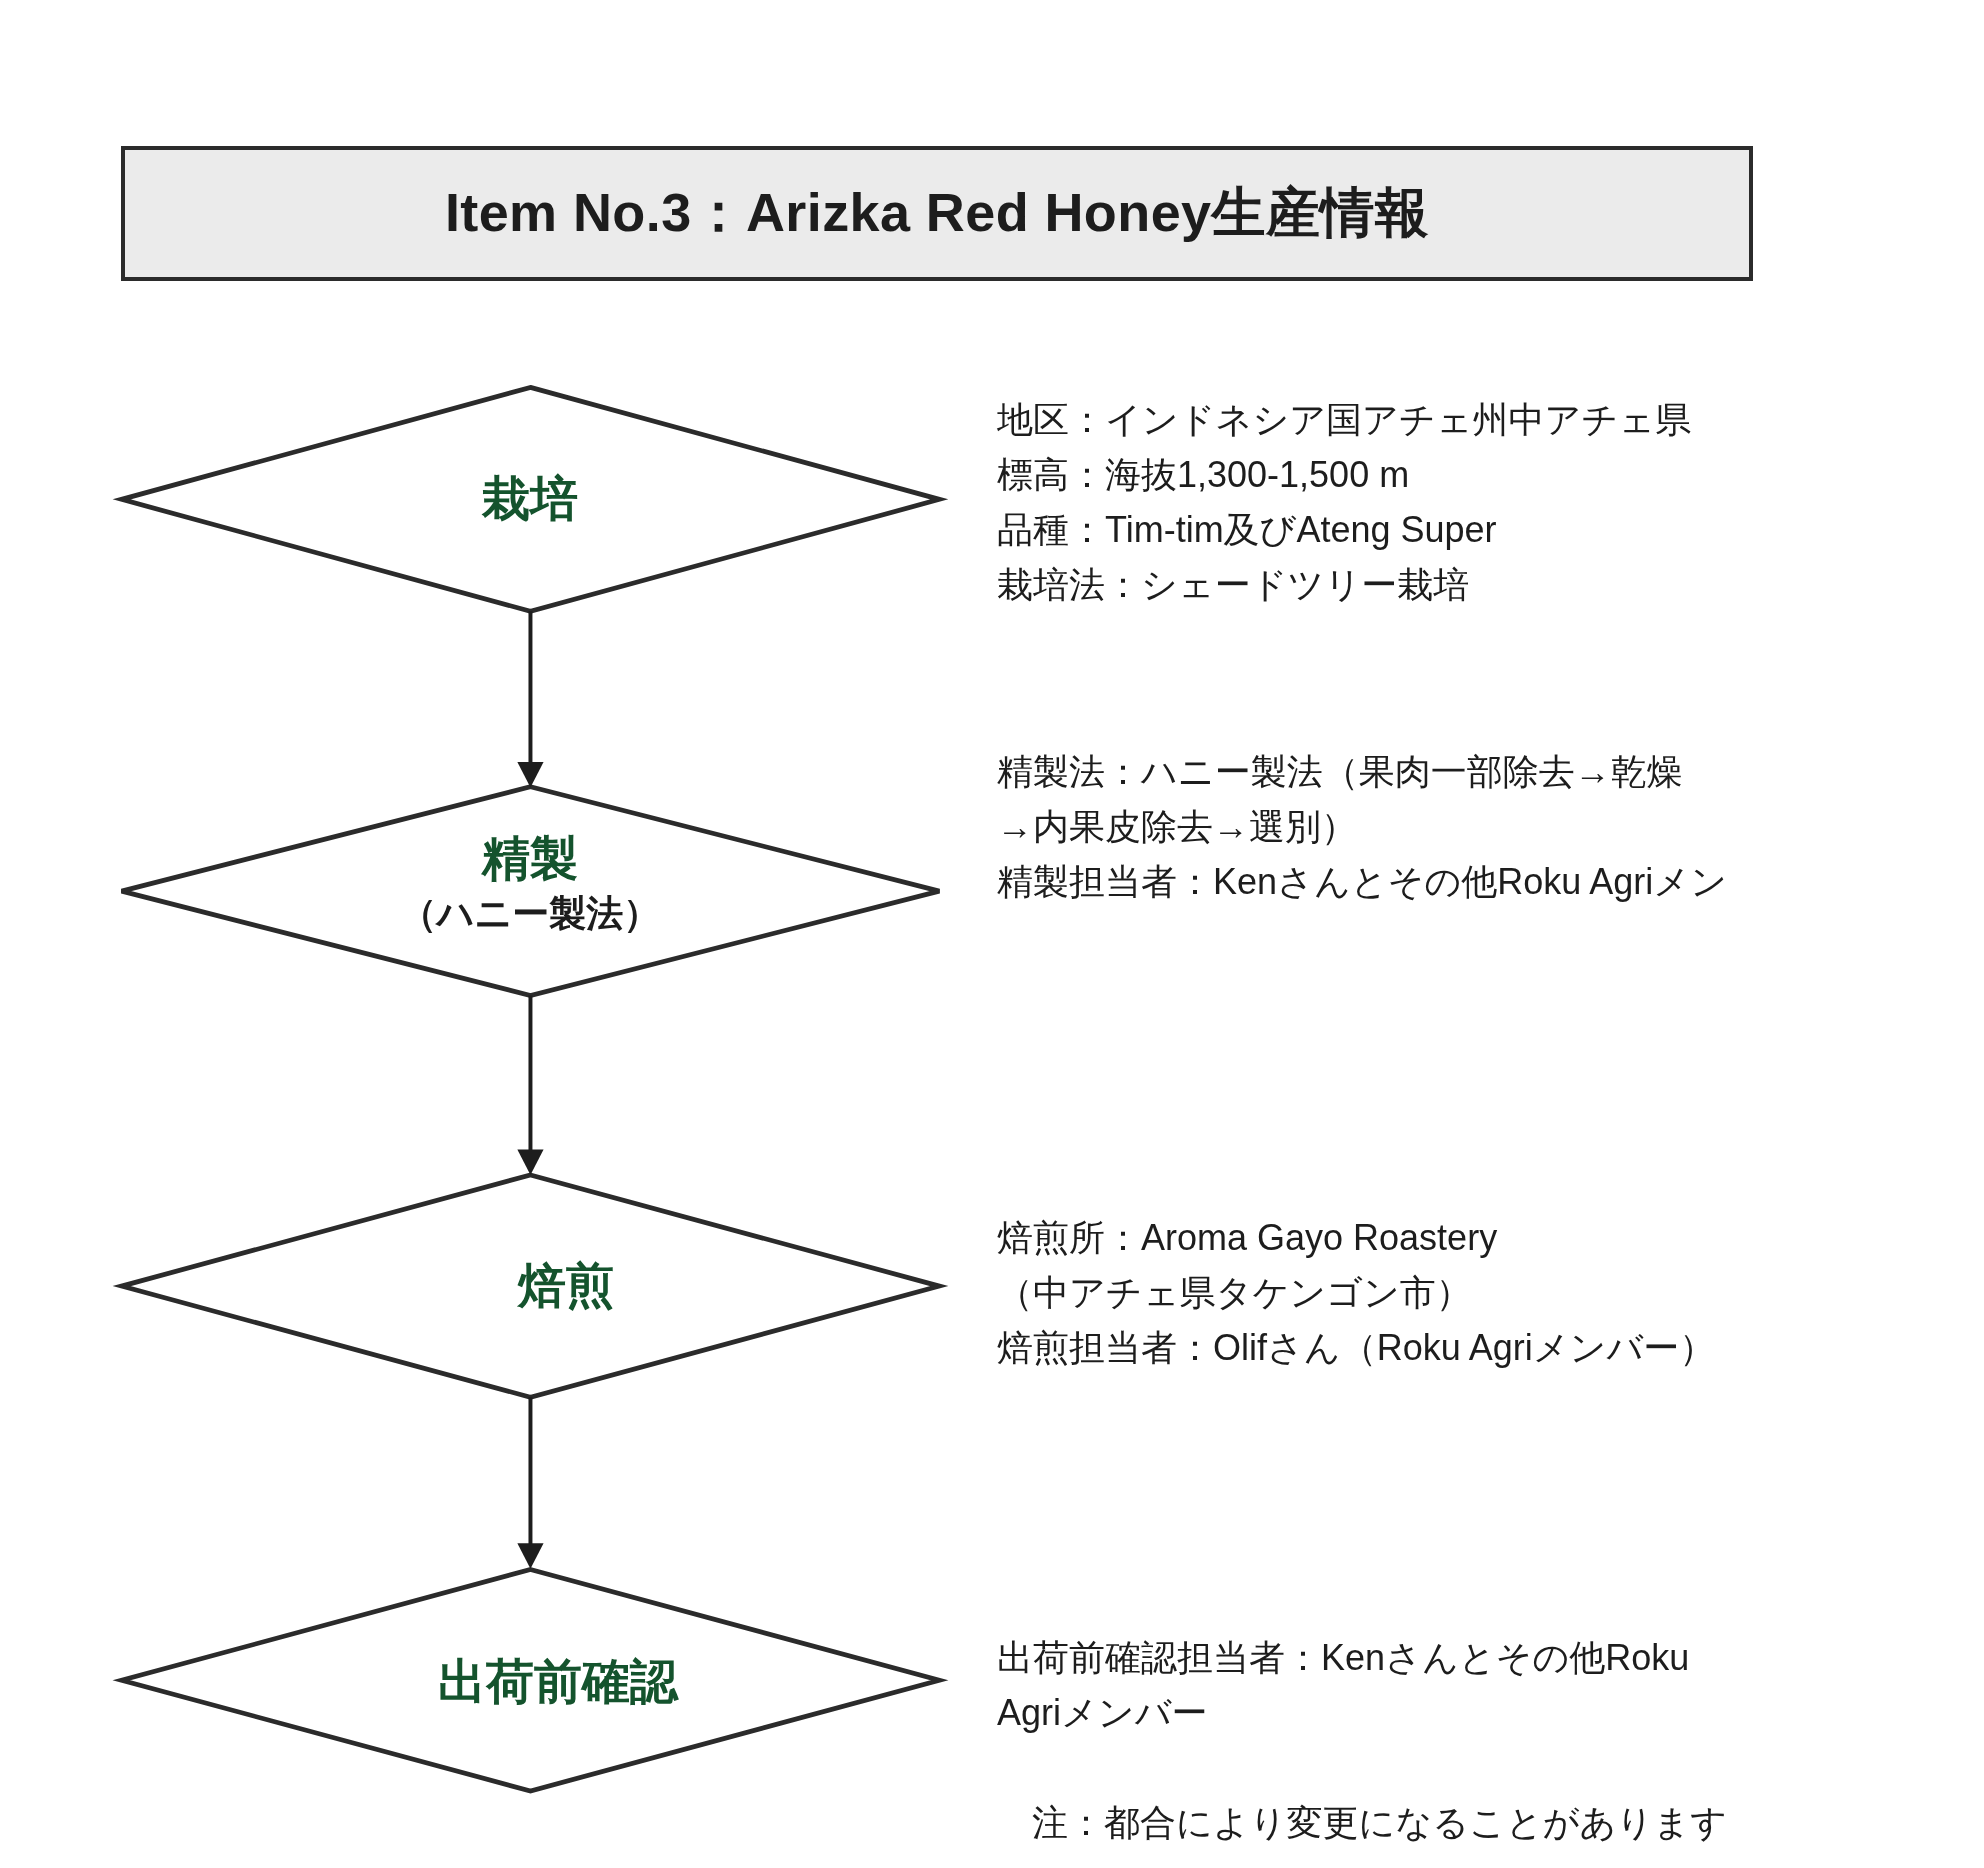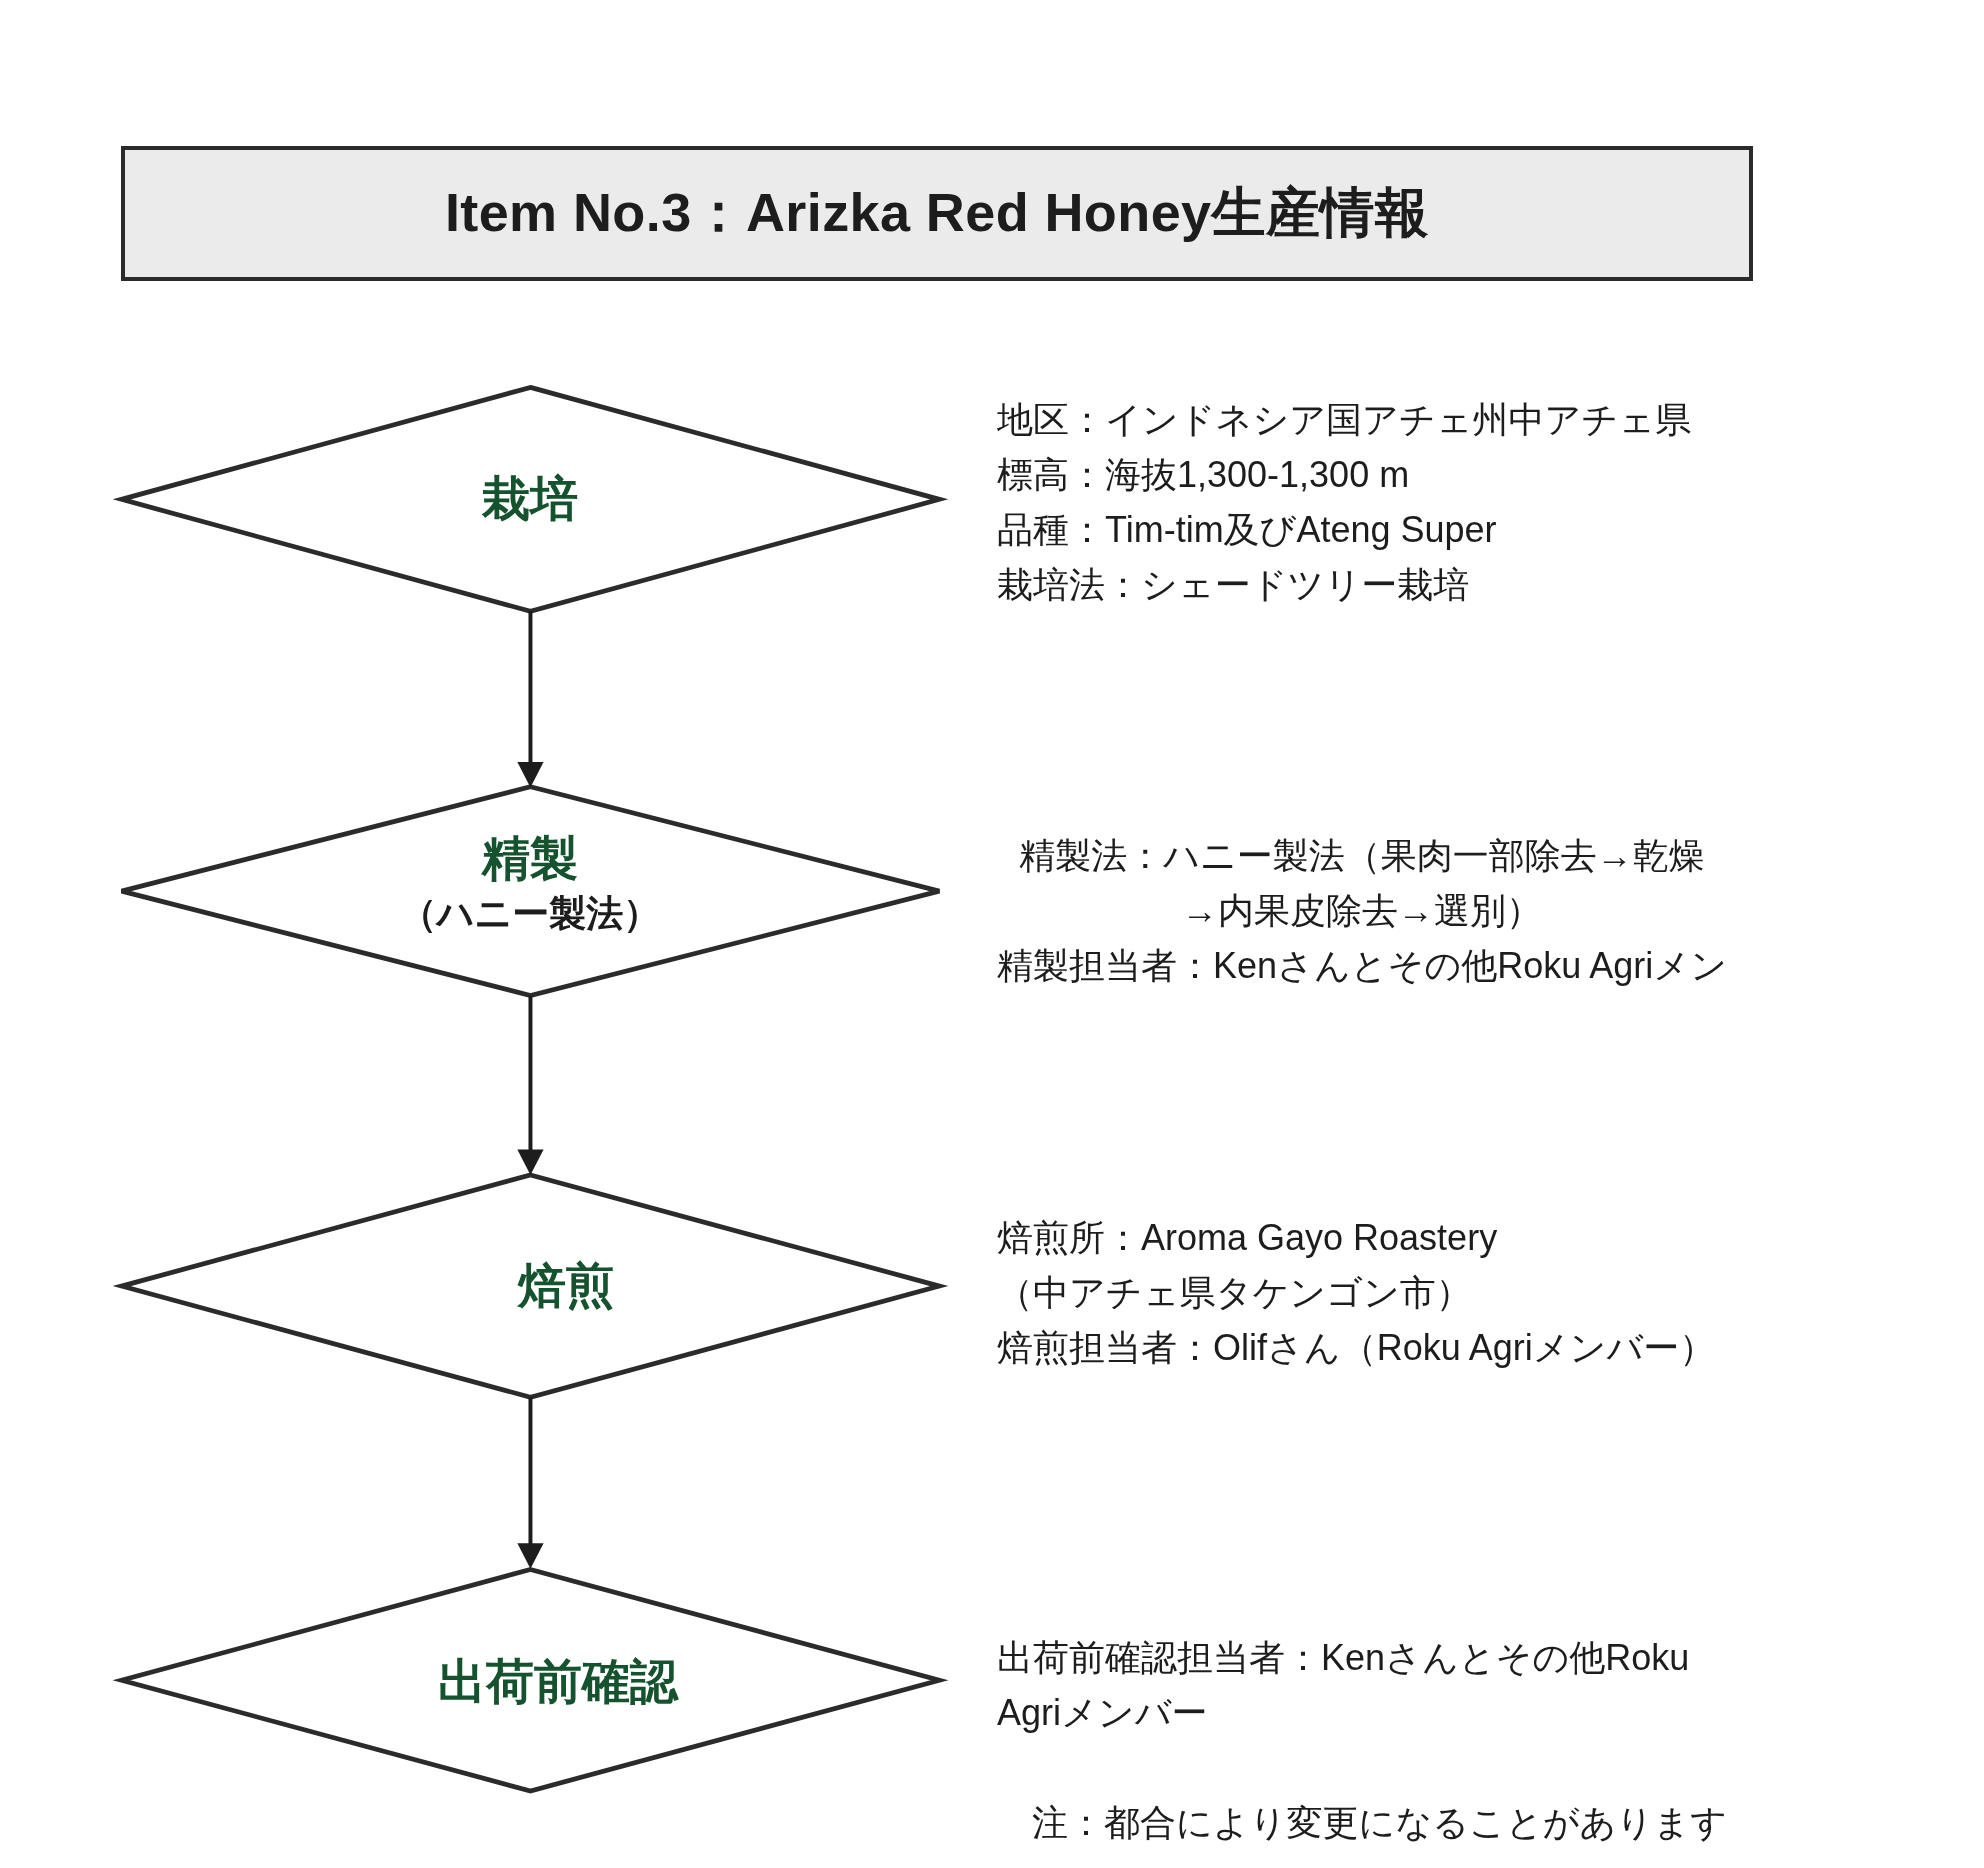--- a/index.html
+++ b/index.html
@@ -119,26 +119,26 @@
 
   <div class="diamond-label" style="left:530px; top:859px;">精製</div>
   <div class="diamond-sublabel" style="left:530px; top:914px;">（ハニー製法）</div>
 
   <div class="diamond-label" style="left:530px; top:1286px;margin-left:36px;">焙煎</div>
 
   <div class="diamond-label" style="left:558px; top:1682px;">出荷前確認</div>
 
   <div class="info-block" style="top:392px;">
     <div class="line">地区：インドネシア国アチェ州中アチェ県</div>
-    <div class="line">標高：海抜1,300-1,300 m</div>
+    <div class="line">標高：海抜1,300-1,500 m</div>
     <div class="line">品種：Tim-tim及びAteng Super</div>
     <div class="line">栽培法：シェードツリー栽培</div>
   </div>
 
-  <div class="info-block" style="top:828px;text-align:center;">
+  <div class="info-block" style="top:744px;">
     <div class="line">精製法：ハニー製法（果肉一部除去→乾燥</div>
     <div class="line">→内果皮除去→選別）</div>
     <div class="line">精製担当者：Kenさんとその他Roku Agriメン</div>
   </div>
 
   <div class="info-block" style="top:1210px;">
     <div class="line">焙煎所：Aroma Gayo Roastery</div>
     <div class="line">（中アチェ県タケンゴン市）</div>
     <div class="line">焙煎担当者：Olifさん（Roku Agriメンバー）</div>
   </div>

